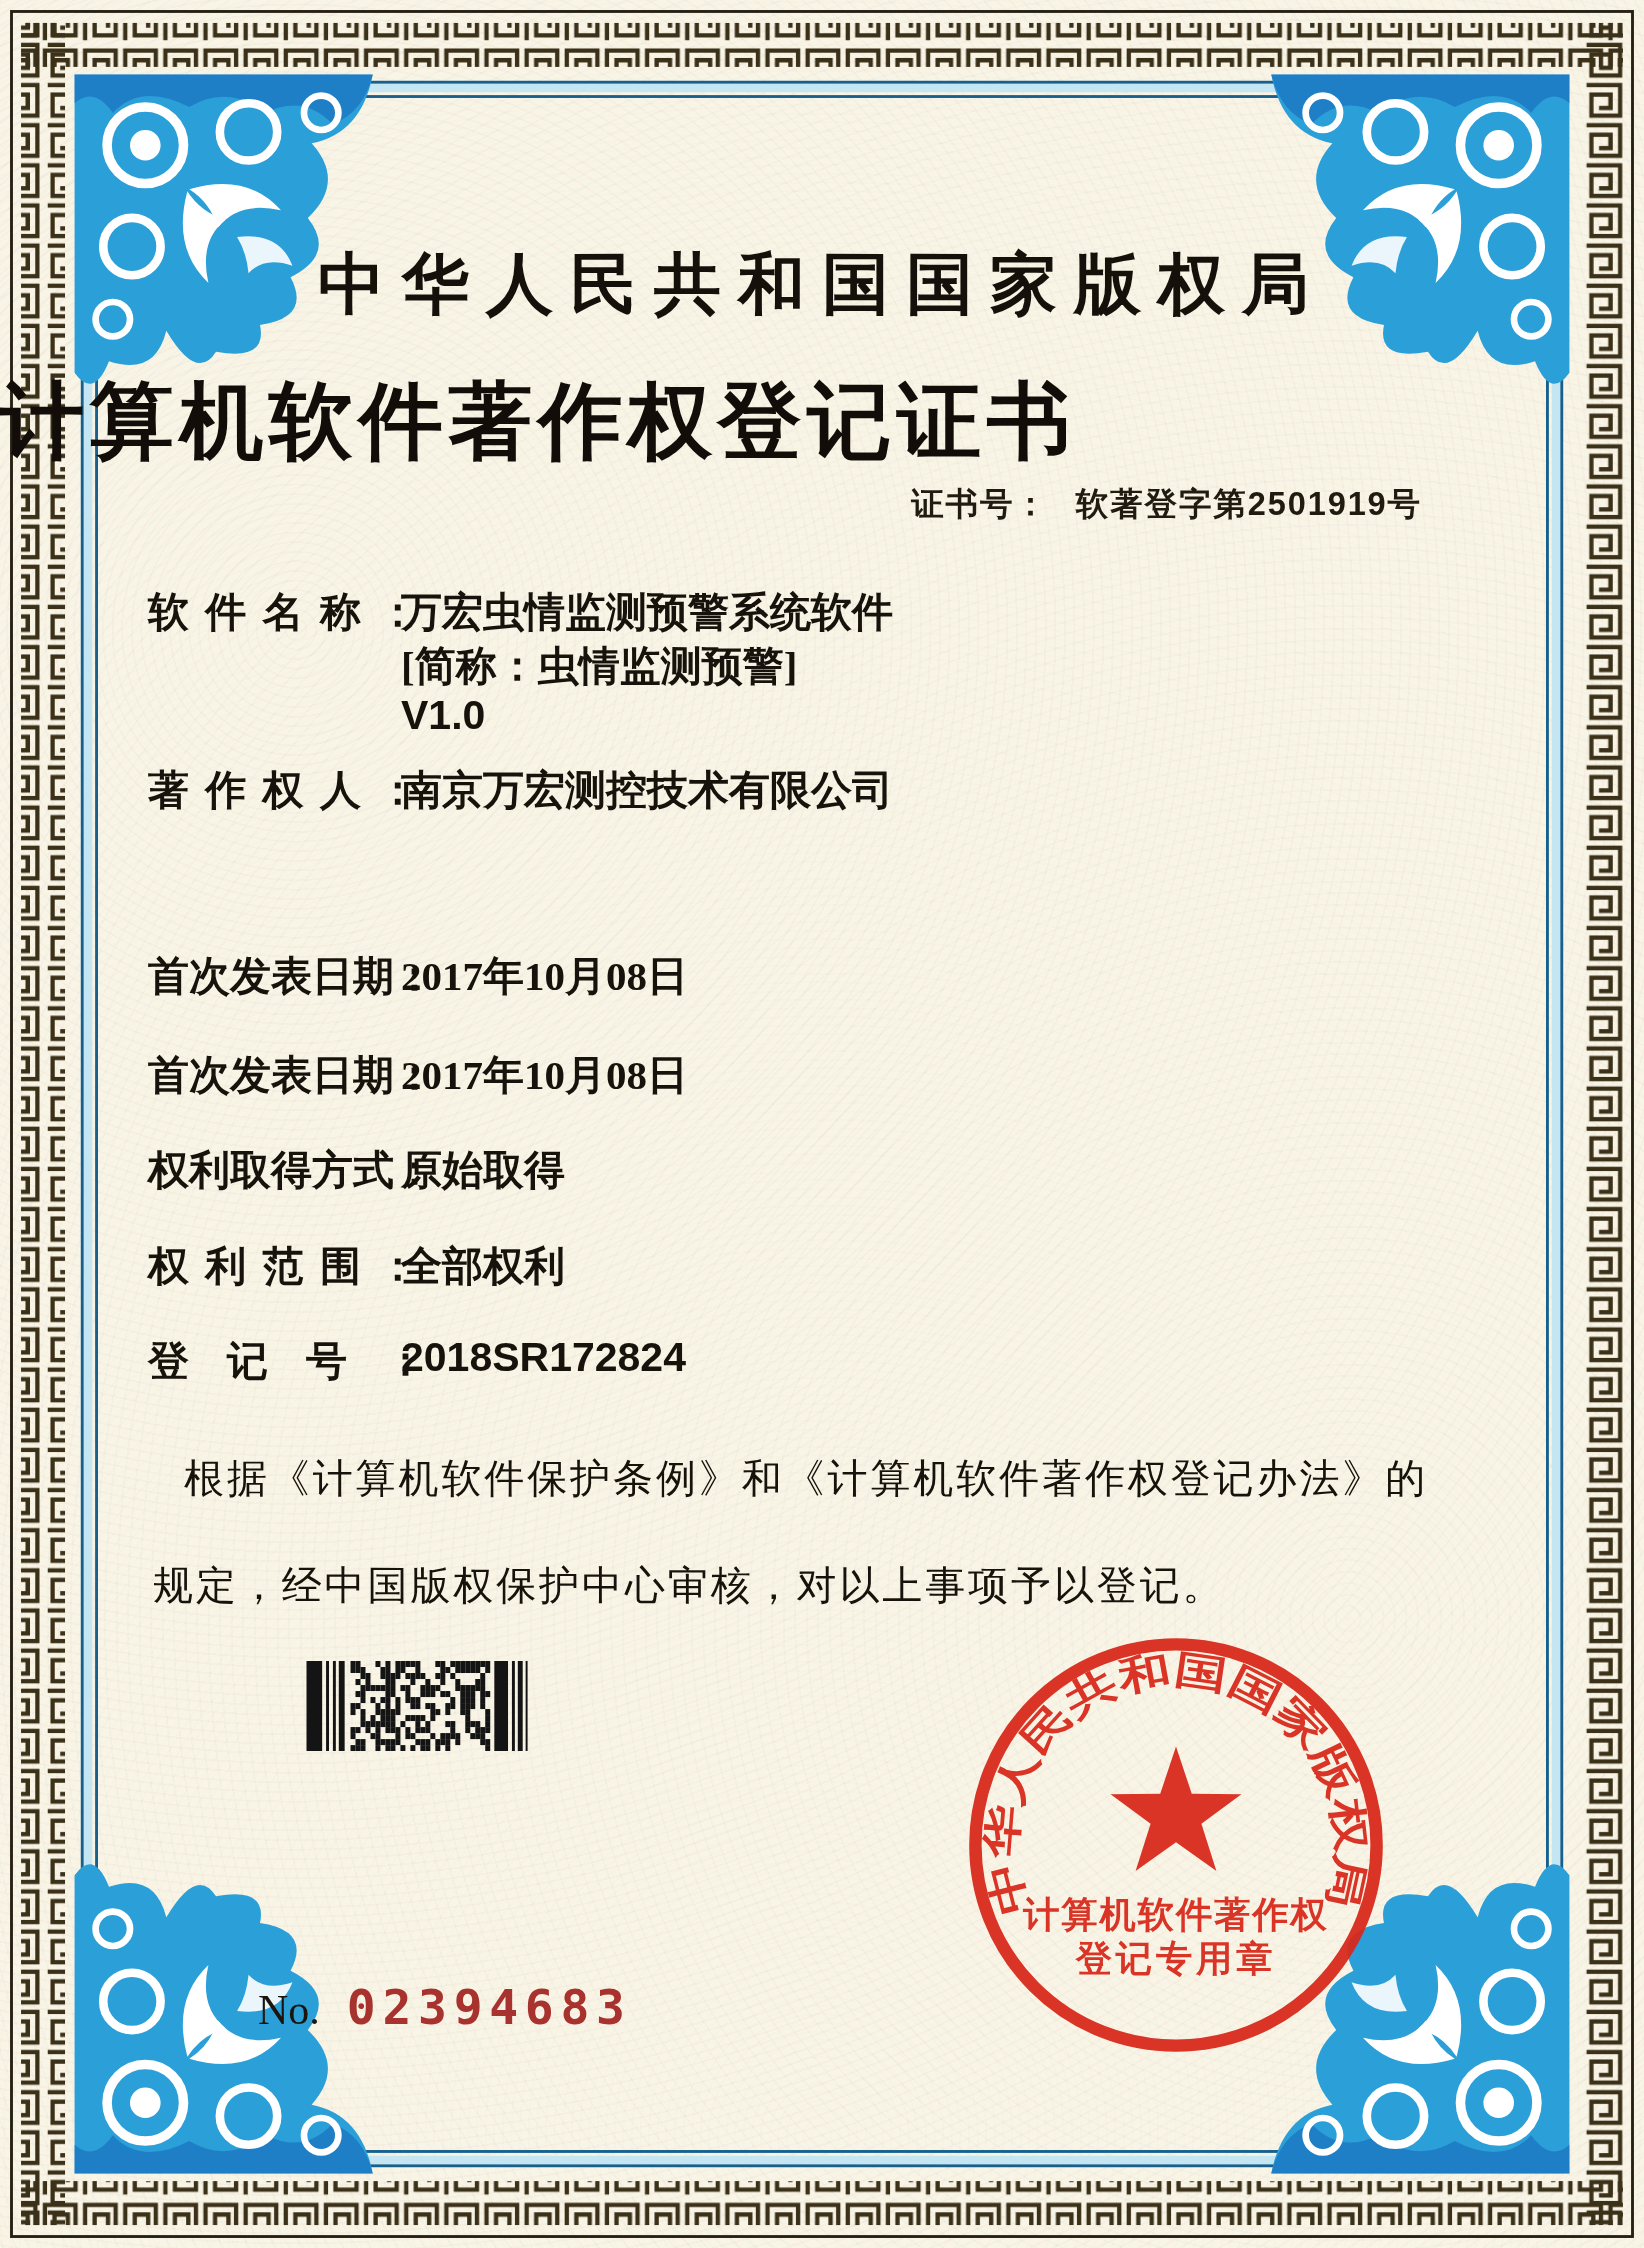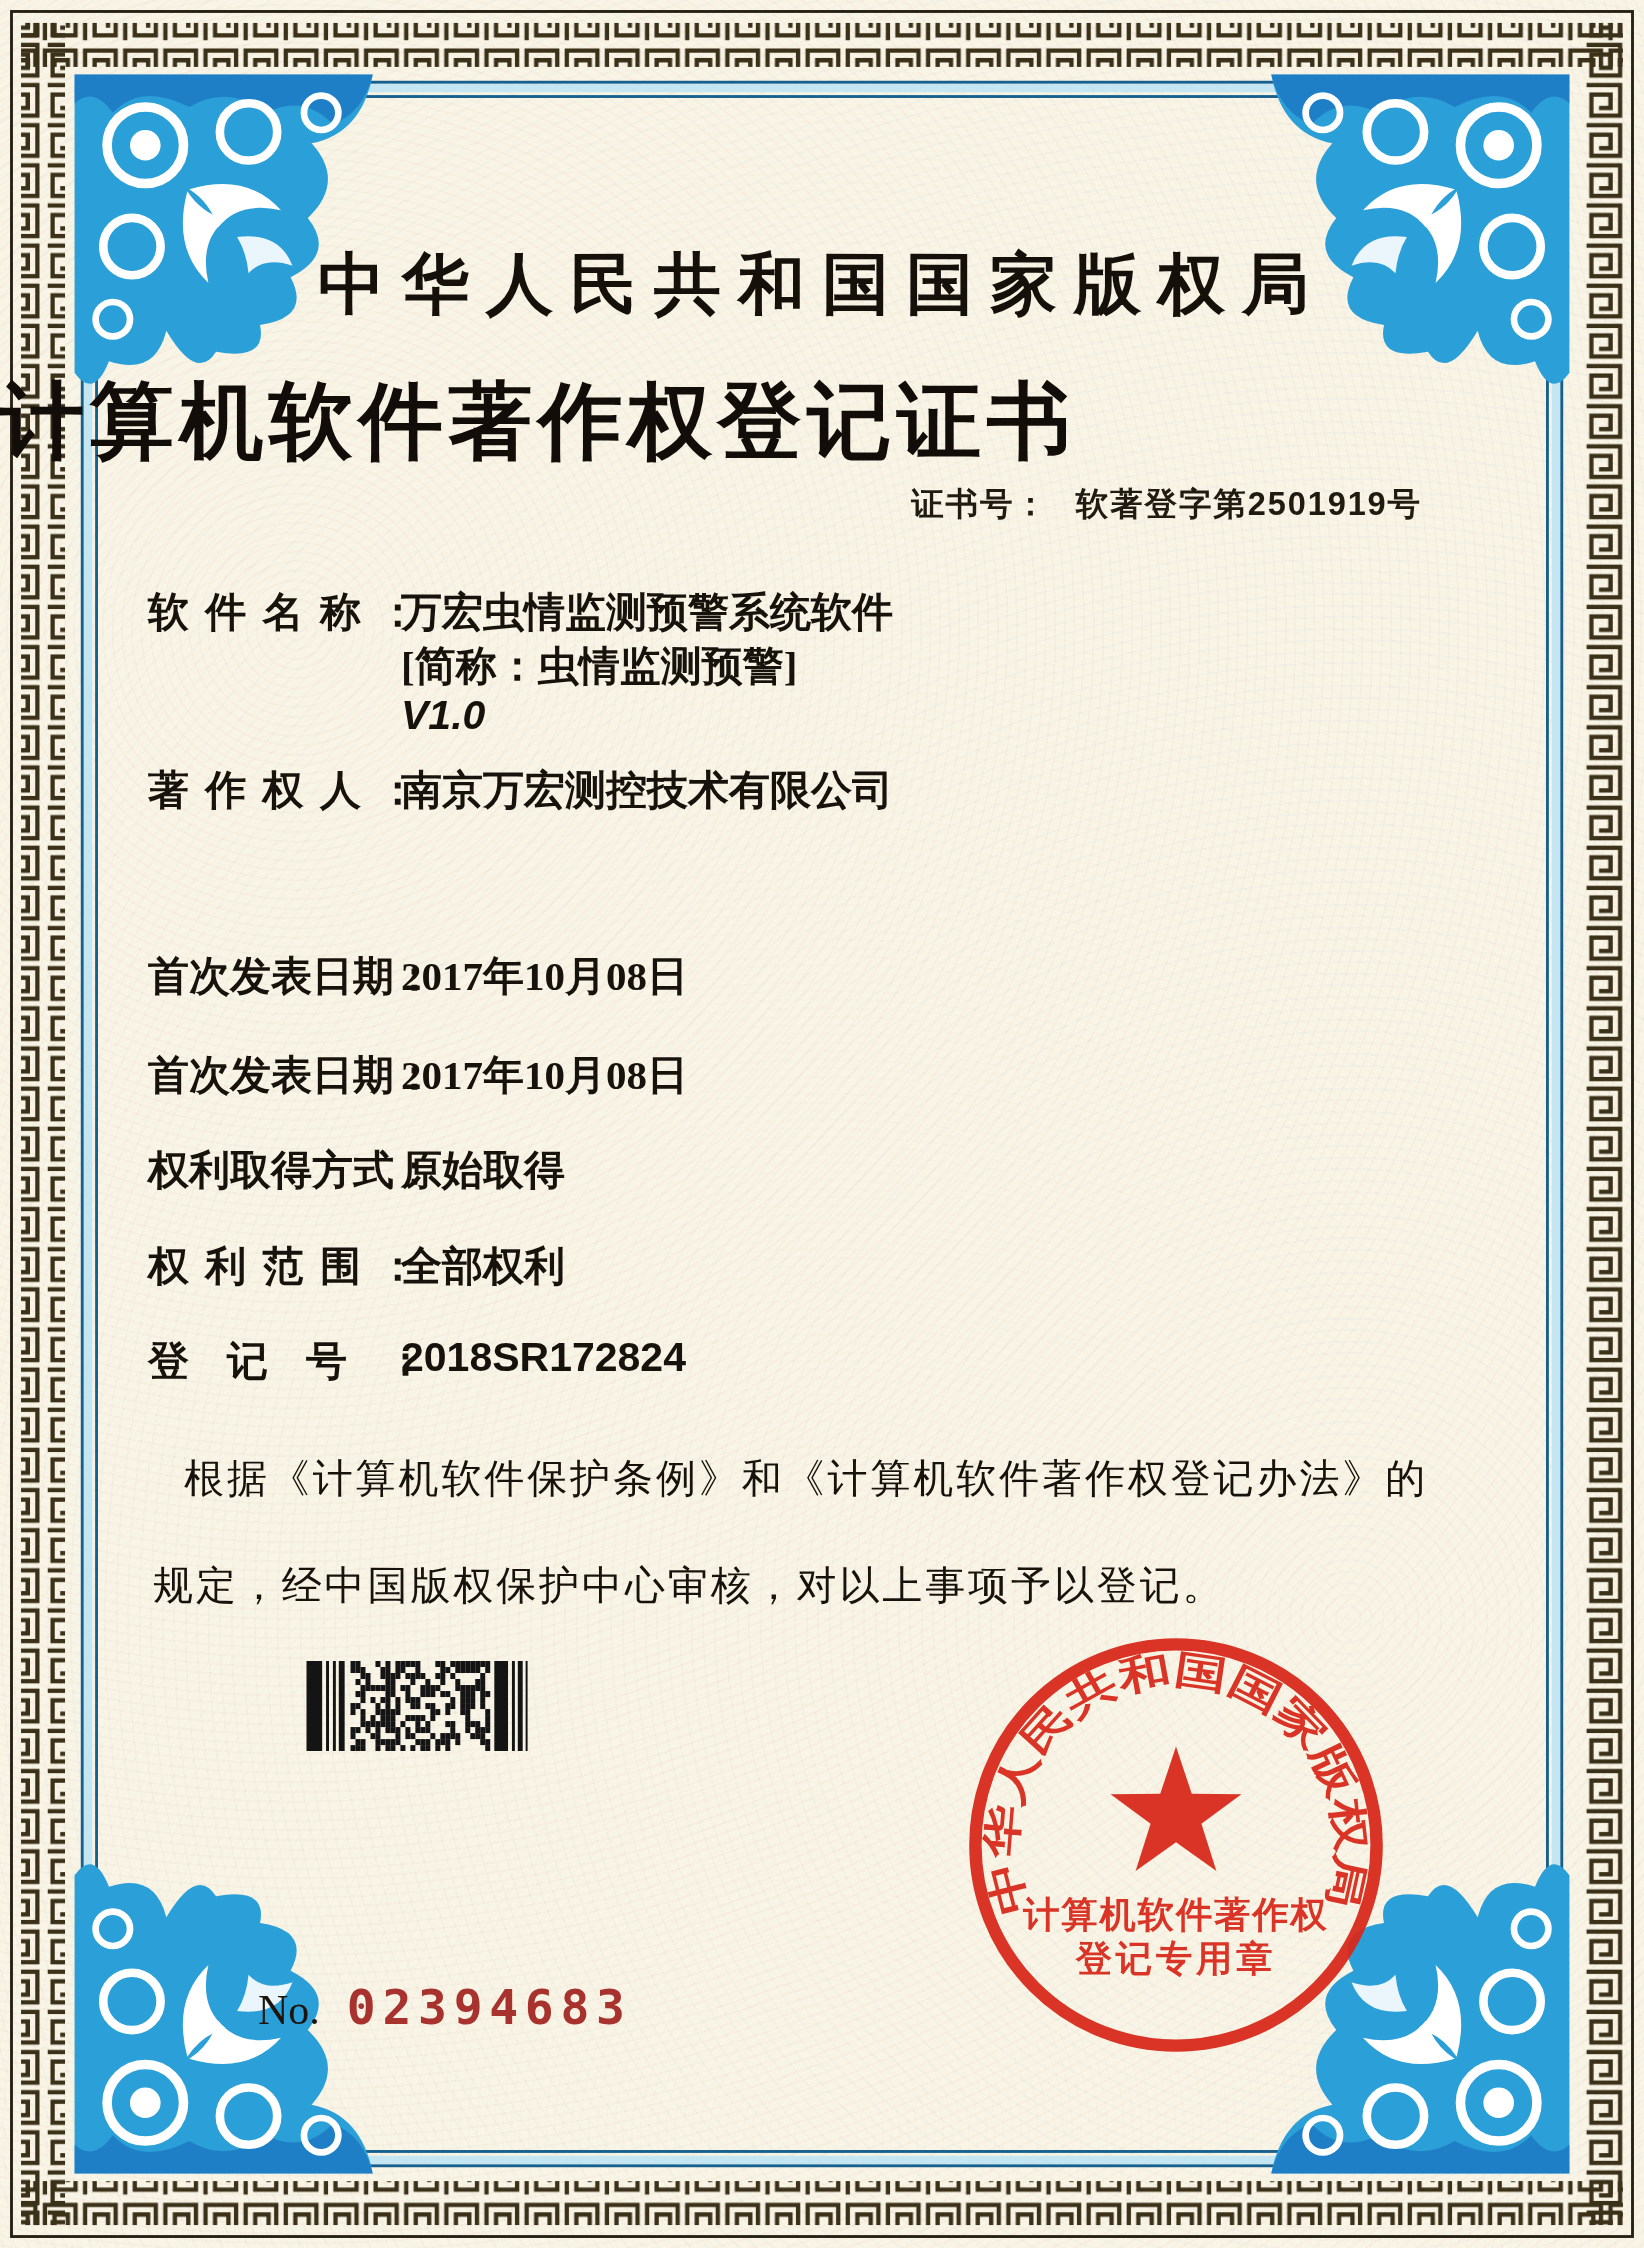--- a/index.html
+++ b/index.html
@@ -32,21 +32,21 @@
     font-family:"Liberation Sans","DejaVu Sans",sans-serif;
   }
   .certno .lbl{margin-right:27px;}
   .row{position:absolute;left:148px;width:1357px;font-size:41px;color:#17120b;}
   .row .lbl{position:absolute;left:0;top:0;font-weight:600;}
   .row .val{position:absolute;left:253px;top:0;font-weight:600;}
   .ls4{letter-spacing:16.3px;}
   .ls3{letter-spacing:38px;}
   .ls0{letter-spacing:0;}
   .val2{position:absolute;left:253px;top:54px;font-weight:600;}
-  .val3{position:absolute;left:253px;top:107px;font-weight:600;font-family:"Liberation Sans","DejaVu Sans",sans-serif;font-style:italic;}
+  .val3{position:absolute;left:253px;top:107px;font-weight:600;font-family:"Liberation Sans","DejaVu Sans",sans-serif;}
   .bodyline{font-size:40px;letter-spacing:2.9px;color:#17120b;font-weight:500;}
   .bl1{left:184px;top:1451px;}
   .bl2{left:153px;top:1558px;}
   .barcode{left:294px;top:1661px;}
   .seal{left:941px;top:1610px;opacity:0.94;}
   .sealdate{
     left:977px;top:1979px;width:398px;text-align:center;
     font-size:43px;font-weight:700;letter-spacing:1px;color:#17120b;z-index:5;
   }
   .serial{left:258px;top:1979px;font-size:42px;color:#1b150d;z-index:5;}

